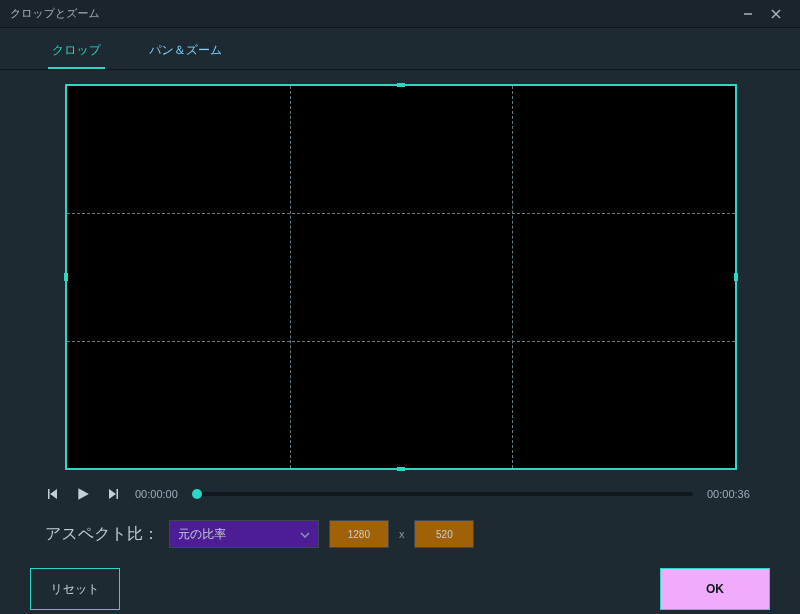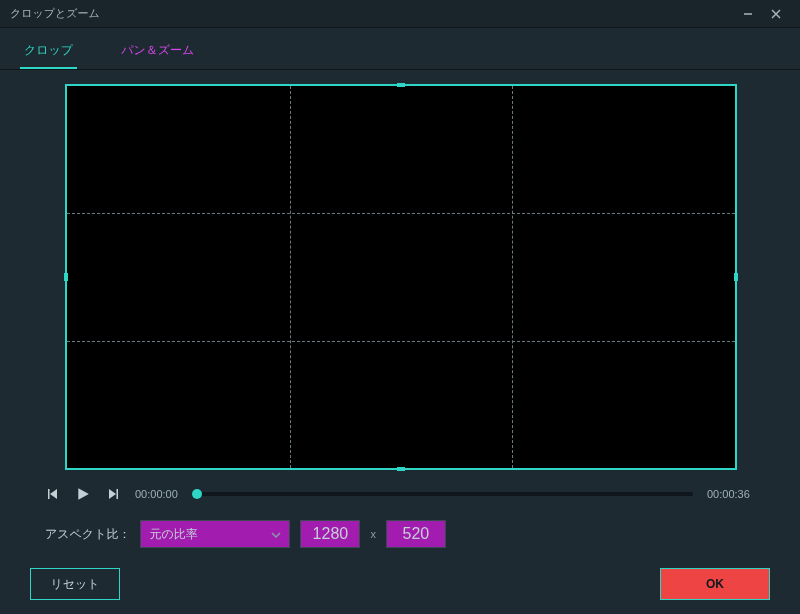--- a/index.html
+++ b/index.html
@@ -27,25 +27,25 @@
 }
 .tabs {
   display: flex;
   padding: 8px 20px 0;
   gap: 40px;
   border-bottom: 1px solid #0f1519;
 }
 .tab {
   padding: 6px 4px 8px;
   font-size: 12px;
-  color: #d946ef;
+  color: #7dd3fc;
   cursor: pointer;
   border-bottom: 2px solid transparent;
 }
-.tab.active { color: #2ed6c5; border-bottom-color: #2ed6c5; }
+.tab.active { color: #2ed6c5; border-bottom-color: #2ed6c5; margin-left: 28px; }
 .preview-area {
   margin: 12px 45px 8px;
   position: relative;
   height: 392px;
 }
 .crop-rect {
   position: absolute;
   left: 20px; top: 2px;
   width: 672px; height: 386px;
   border: 2px solid #2ed6c5;
@@ -103,57 +103,57 @@
   margin-top: -5px; margin-left: -5px;
   background: #2ed6c5;
   border-radius: 50%;
 }
 .controls {
   display: flex;
   align-items: center;
   padding: 8px 45px;
   gap: 10px;
 }
-.label { font-size: 12px; color: #c5d0d6; }
+.label { font-size: 16px; color: #c5d0d6; }
 .select {
   width: 150px; height: 28px;
-  background: #a21caf;
+  background: #4c1d95;
   border: 1px solid #3a4850;
   display: flex; align-items: center;
   padding: 0 8px;
   cursor: pointer;
 }
 .select .sel-text { flex: 1; font-size: 12px; color: #c5d0d6; }
 .select .chev { color: #8a9aa3; font-size: 10px; }
 .numbox {
   width: 60px; height: 28px;
-  background: #a21caf;
+  background: #a16207;
   border: 1px solid #3a4850;
   display: flex; align-items: center; justify-content: center;
-  font-size: 16px; color: #c5d0d6;
+  font-size: 10px; color: #c5d0d6;
 }
 .x-sep { font-size: 11px; color: #8a9aa3; }
 .footer {
   display: flex;
   align-items: center;
   padding: 12px 30px;
   gap: 10px;
 }
 .footer .spacer { flex: 1; }
 .btn {
-  min-width: 90px; height: 32px;
+  min-width: 90px; height: 42px;
   border: 1px solid #2ed6c5;
   background: transparent;
   color: #c5d0d6;
   display: flex; align-items: center; justify-content: center;
   font-size: 12px;
   cursor: pointer;
 }
 .btn.primary {
-  background: #ef4444;
+  background: #f0abfc;
   color: #0d1a1e;
   font-weight: bold;
   min-width: 110px;
 }
 </style>
 </head>
 <body>
 
 <div class="titlebar">
   <div class="title">クロップとズーム</div>

